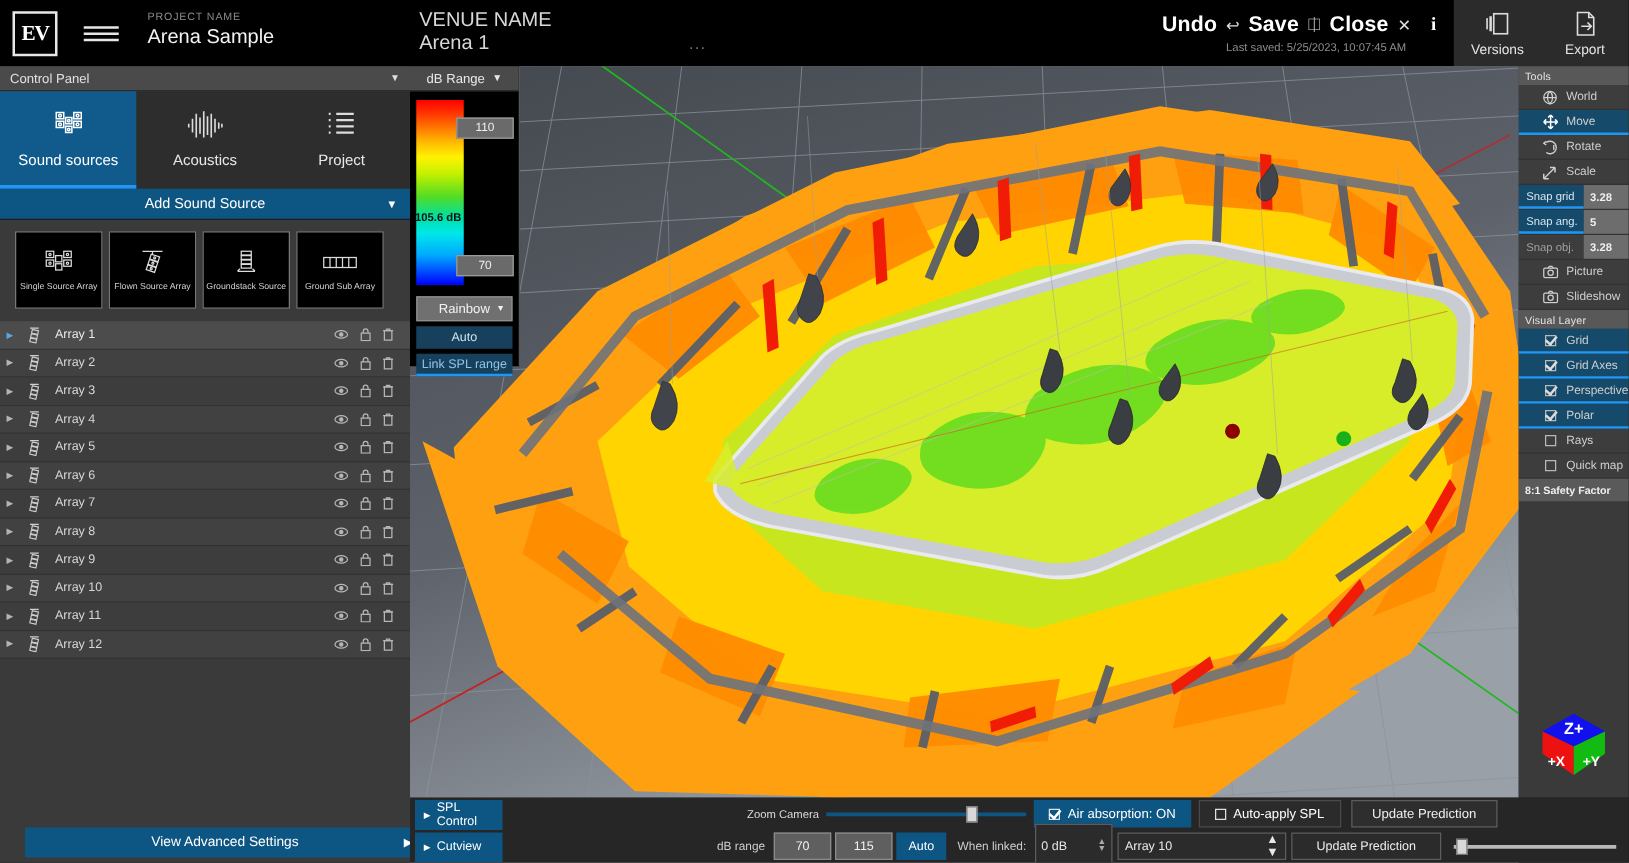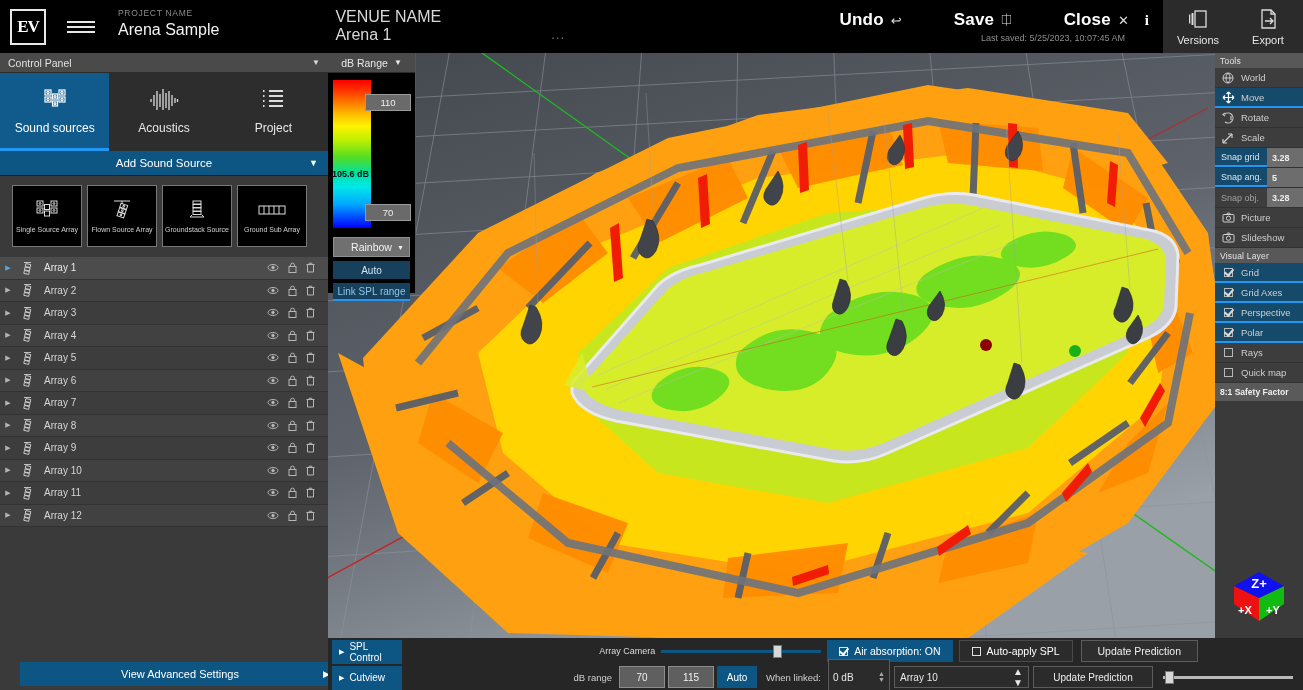--- a/index.html
+++ b/index.html
@@ -35,21 +35,21 @@
   .proj-field .val { font-size: 16px; color: #f2f2f2; margin-top: 3px; }
   .venue-field { margin-left: 116px; padding-top: 8px; }
   .ellipsis {
     margin-left: 110px; align-self: center; font-size: 13px; color: #777; letter-spacing:1px;
     padding-top: 16px;
   }
   .topbar-spacer { flex: 1; }
   .actions-wrap { display: flex; flex-direction: column; justify-content: center; align-items: flex-end; padding-right: 14px;}
   .actions { display: flex; align-items: center; gap: 7px; }
   .act {
-    font-size: 17px; font-weight: bold; color: #fff; cursor: pointer; letter-spacing:.2px;margin-left:45px;
+    font-size: 17px; font-weight: bold; color: #fff; cursor: pointer; letter-spacing:.2px;
   }
   .act-ico { font-size: 13px; color: #dcdcdc; cursor: pointer; }
   .info-i { font-size: 15px; font-weight: bold; color: #fff; margin-left: 9px; font-family: "Liberation Serif", serif; cursor:pointer;}
   .lastsaved { font-size: 9px; color: #8e8e8e; margin-top: 3px; padding-right: 24px;}
 
   .topright { display: flex; align-items: stretch; background: #2b2b2b; }
   .tr-btn {
     width: 70px; display: flex; flex-direction: column; align-items: center;
     justify-content: center; gap: 4px; cursor: pointer;
   }
@@ -175,21 +175,21 @@
   
   .rightpanel {
     position: absolute; left: 1215px; top: 53px; width: 88px; height: 585px;
     background: #3a3a3a;
   }
   .rp-section {
     height: 15px; background: #585858; font-size: 8.5px; color: #e4e4e4;
     display:flex; align-items:center; padding-left: 5px; letter-spacing:.2px;
   }
   .rp-item {
-    height: 20px; display: flex; align-items: center; gap: 6px; padding-left: 6px;
+    height: 20px; display: flex; align-items: center; gap: 6px; padding-left: 18px;
     font-size: 9.5px; color: #cfcfcf; cursor: pointer; border-bottom: 1px solid #323232;
     background: #3d3d3d;
   }
   .rp-item.on { background: #164a6b; border-bottom: 2px solid #2196f3; height:20px; }
   .rp-item .ri { width: 14px; display:flex; justify-content:center; align-items:center; }
   .rp-snap { display:flex; height: 20px; border-bottom: 1px solid #323232;}
   .rp-snap .lab {
     flex:1; background:#164a6b; font-size:9px; color:#d4e6f2; display:flex;
     align-items:center; padding-left:6px; border-bottom:2px solid #2196f3;
   }
@@ -1186,21 +1186,21 @@
     </div>
   </div>
 
   <div class="bottombar">
     <div class="bb-row">
       <div class="bb-tab">
         <span class="car">▶</span>
         <span>SPL Control</span>
       </div>
       <div class="spacer"></div>
-      <span class="zoom-lbl">Array Camera</span>
+      <span class="zoom-lbl">Zoom Camera</span>
       <div class="slider">
         <div class="track"></div>
         <div class="knob" style="left:112px"></div>
       </div>
       <div class="chk-btn on">
         <span class="cb ck"></span>
         <span>Air absorption: ON</span>
       </div>
       <div class="chk-btn off">
         <span class="cb"></span>

